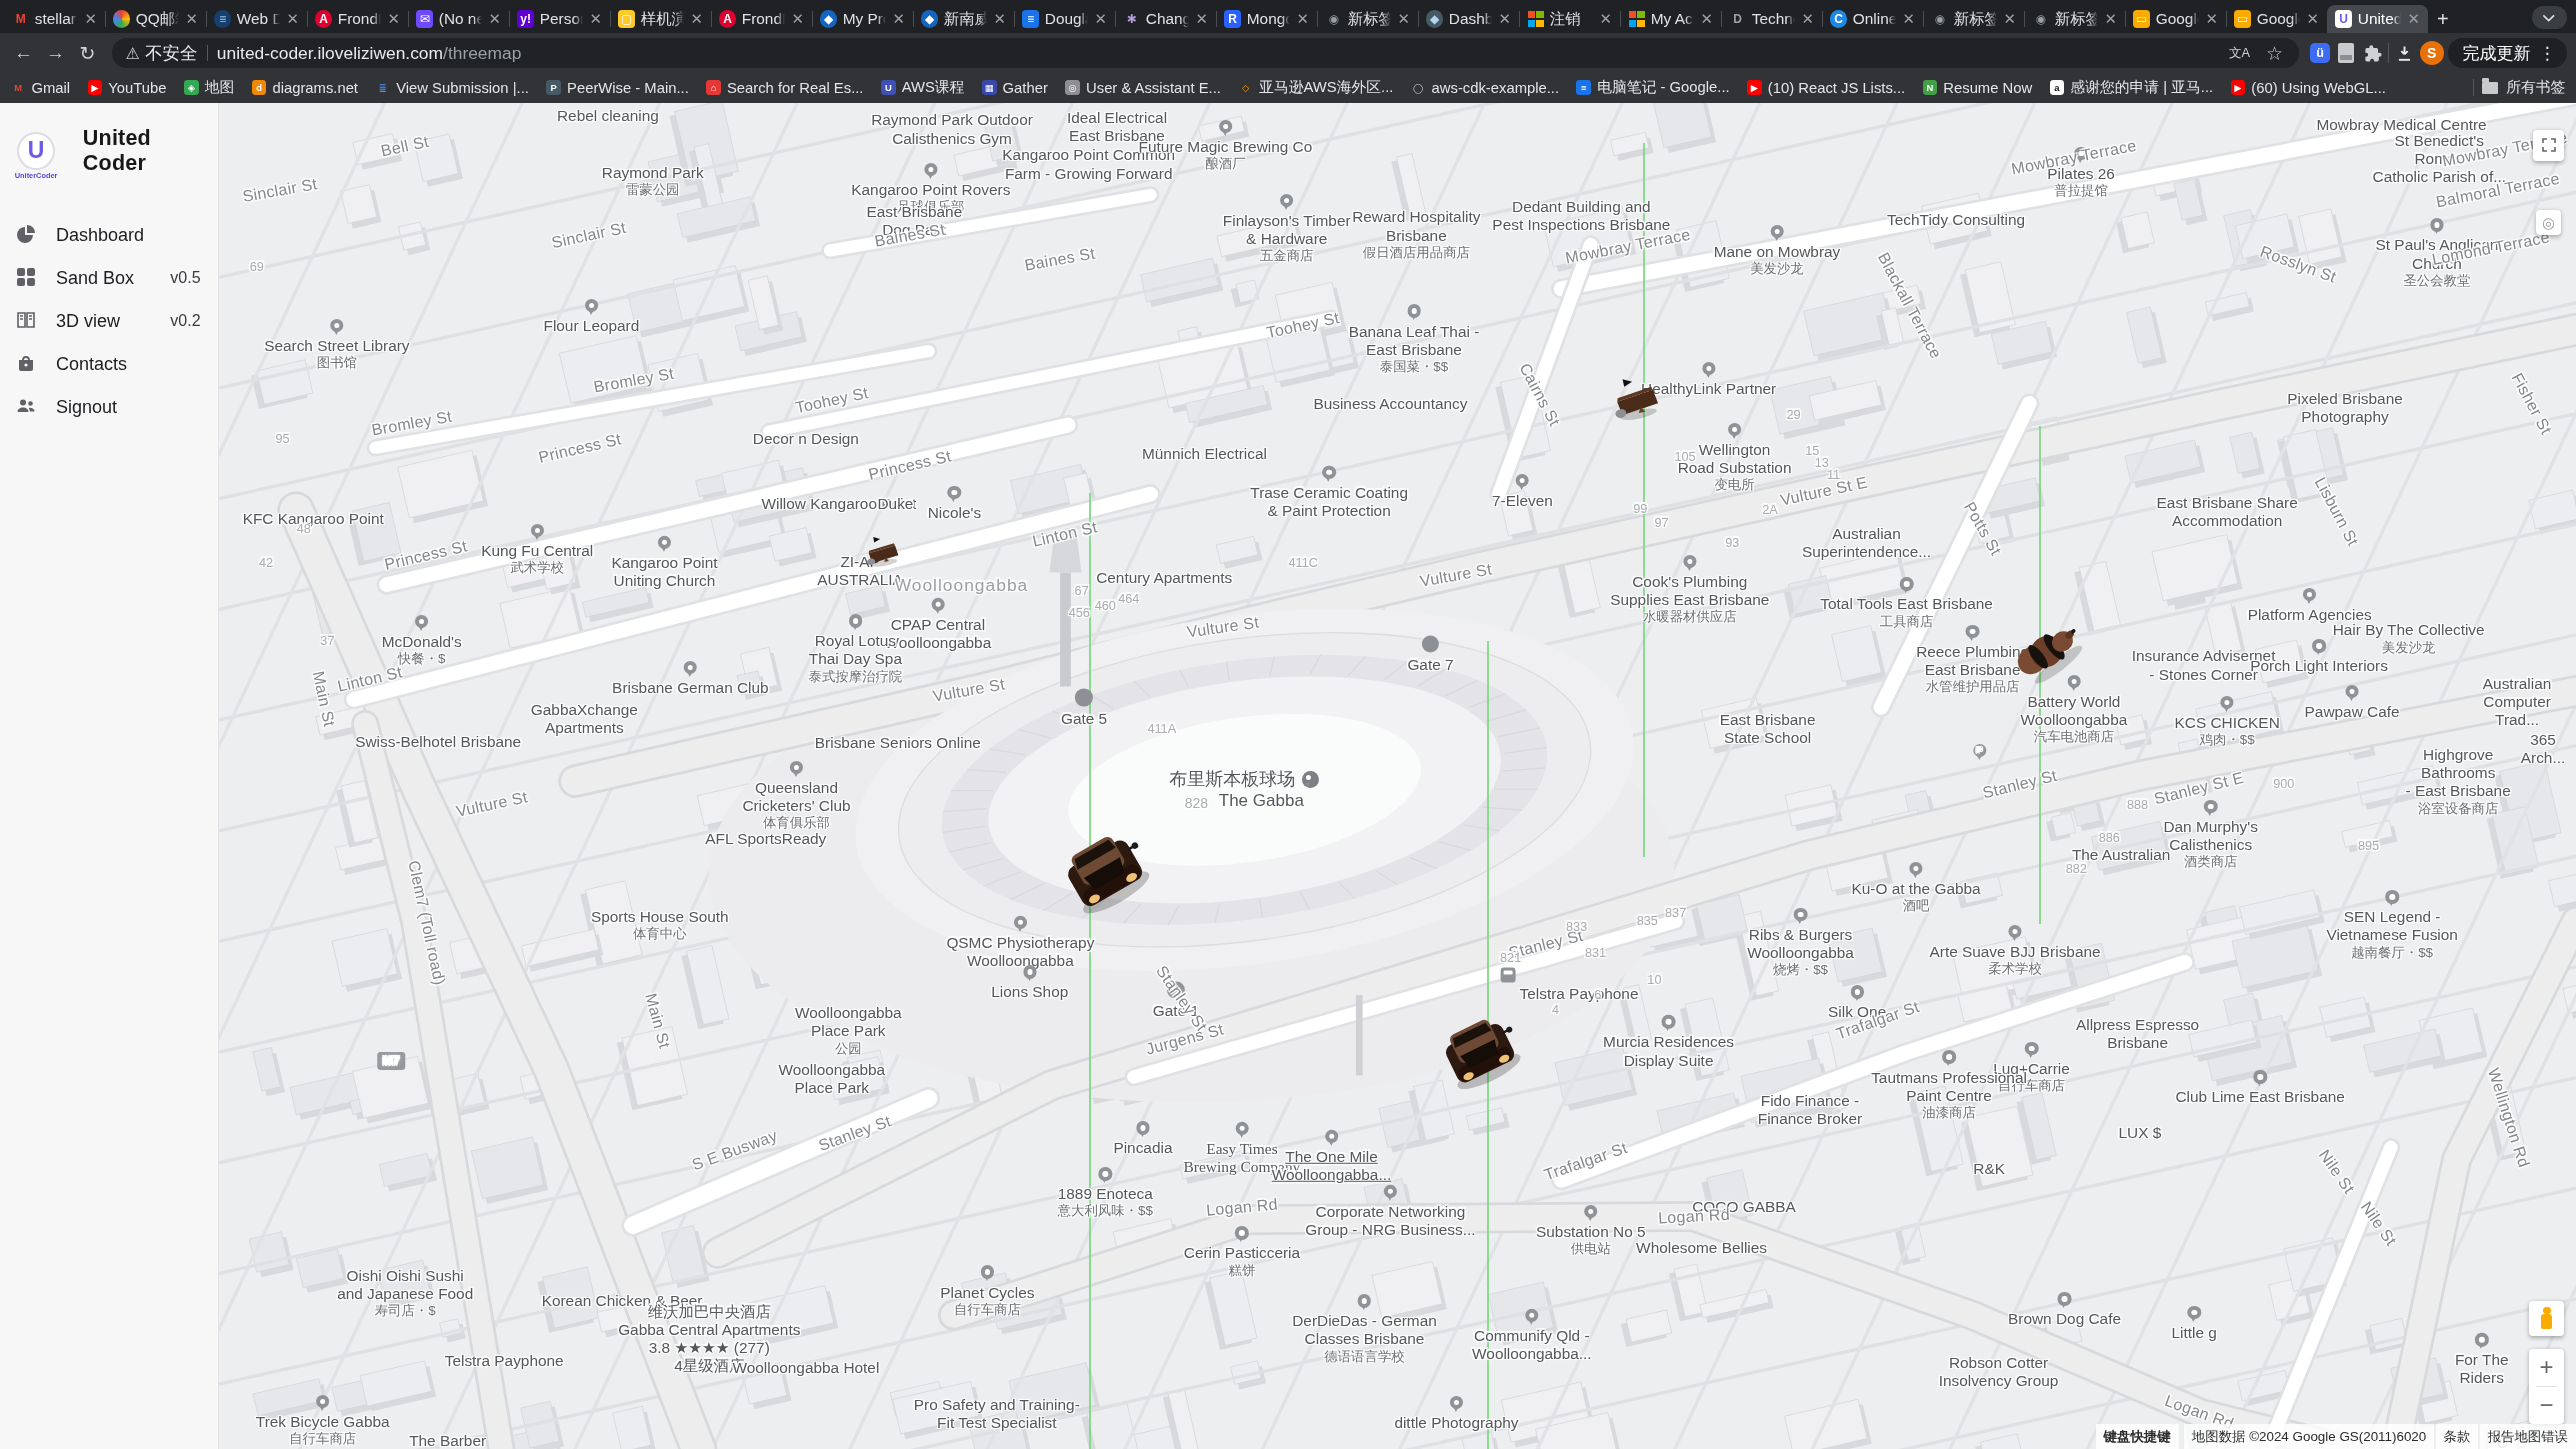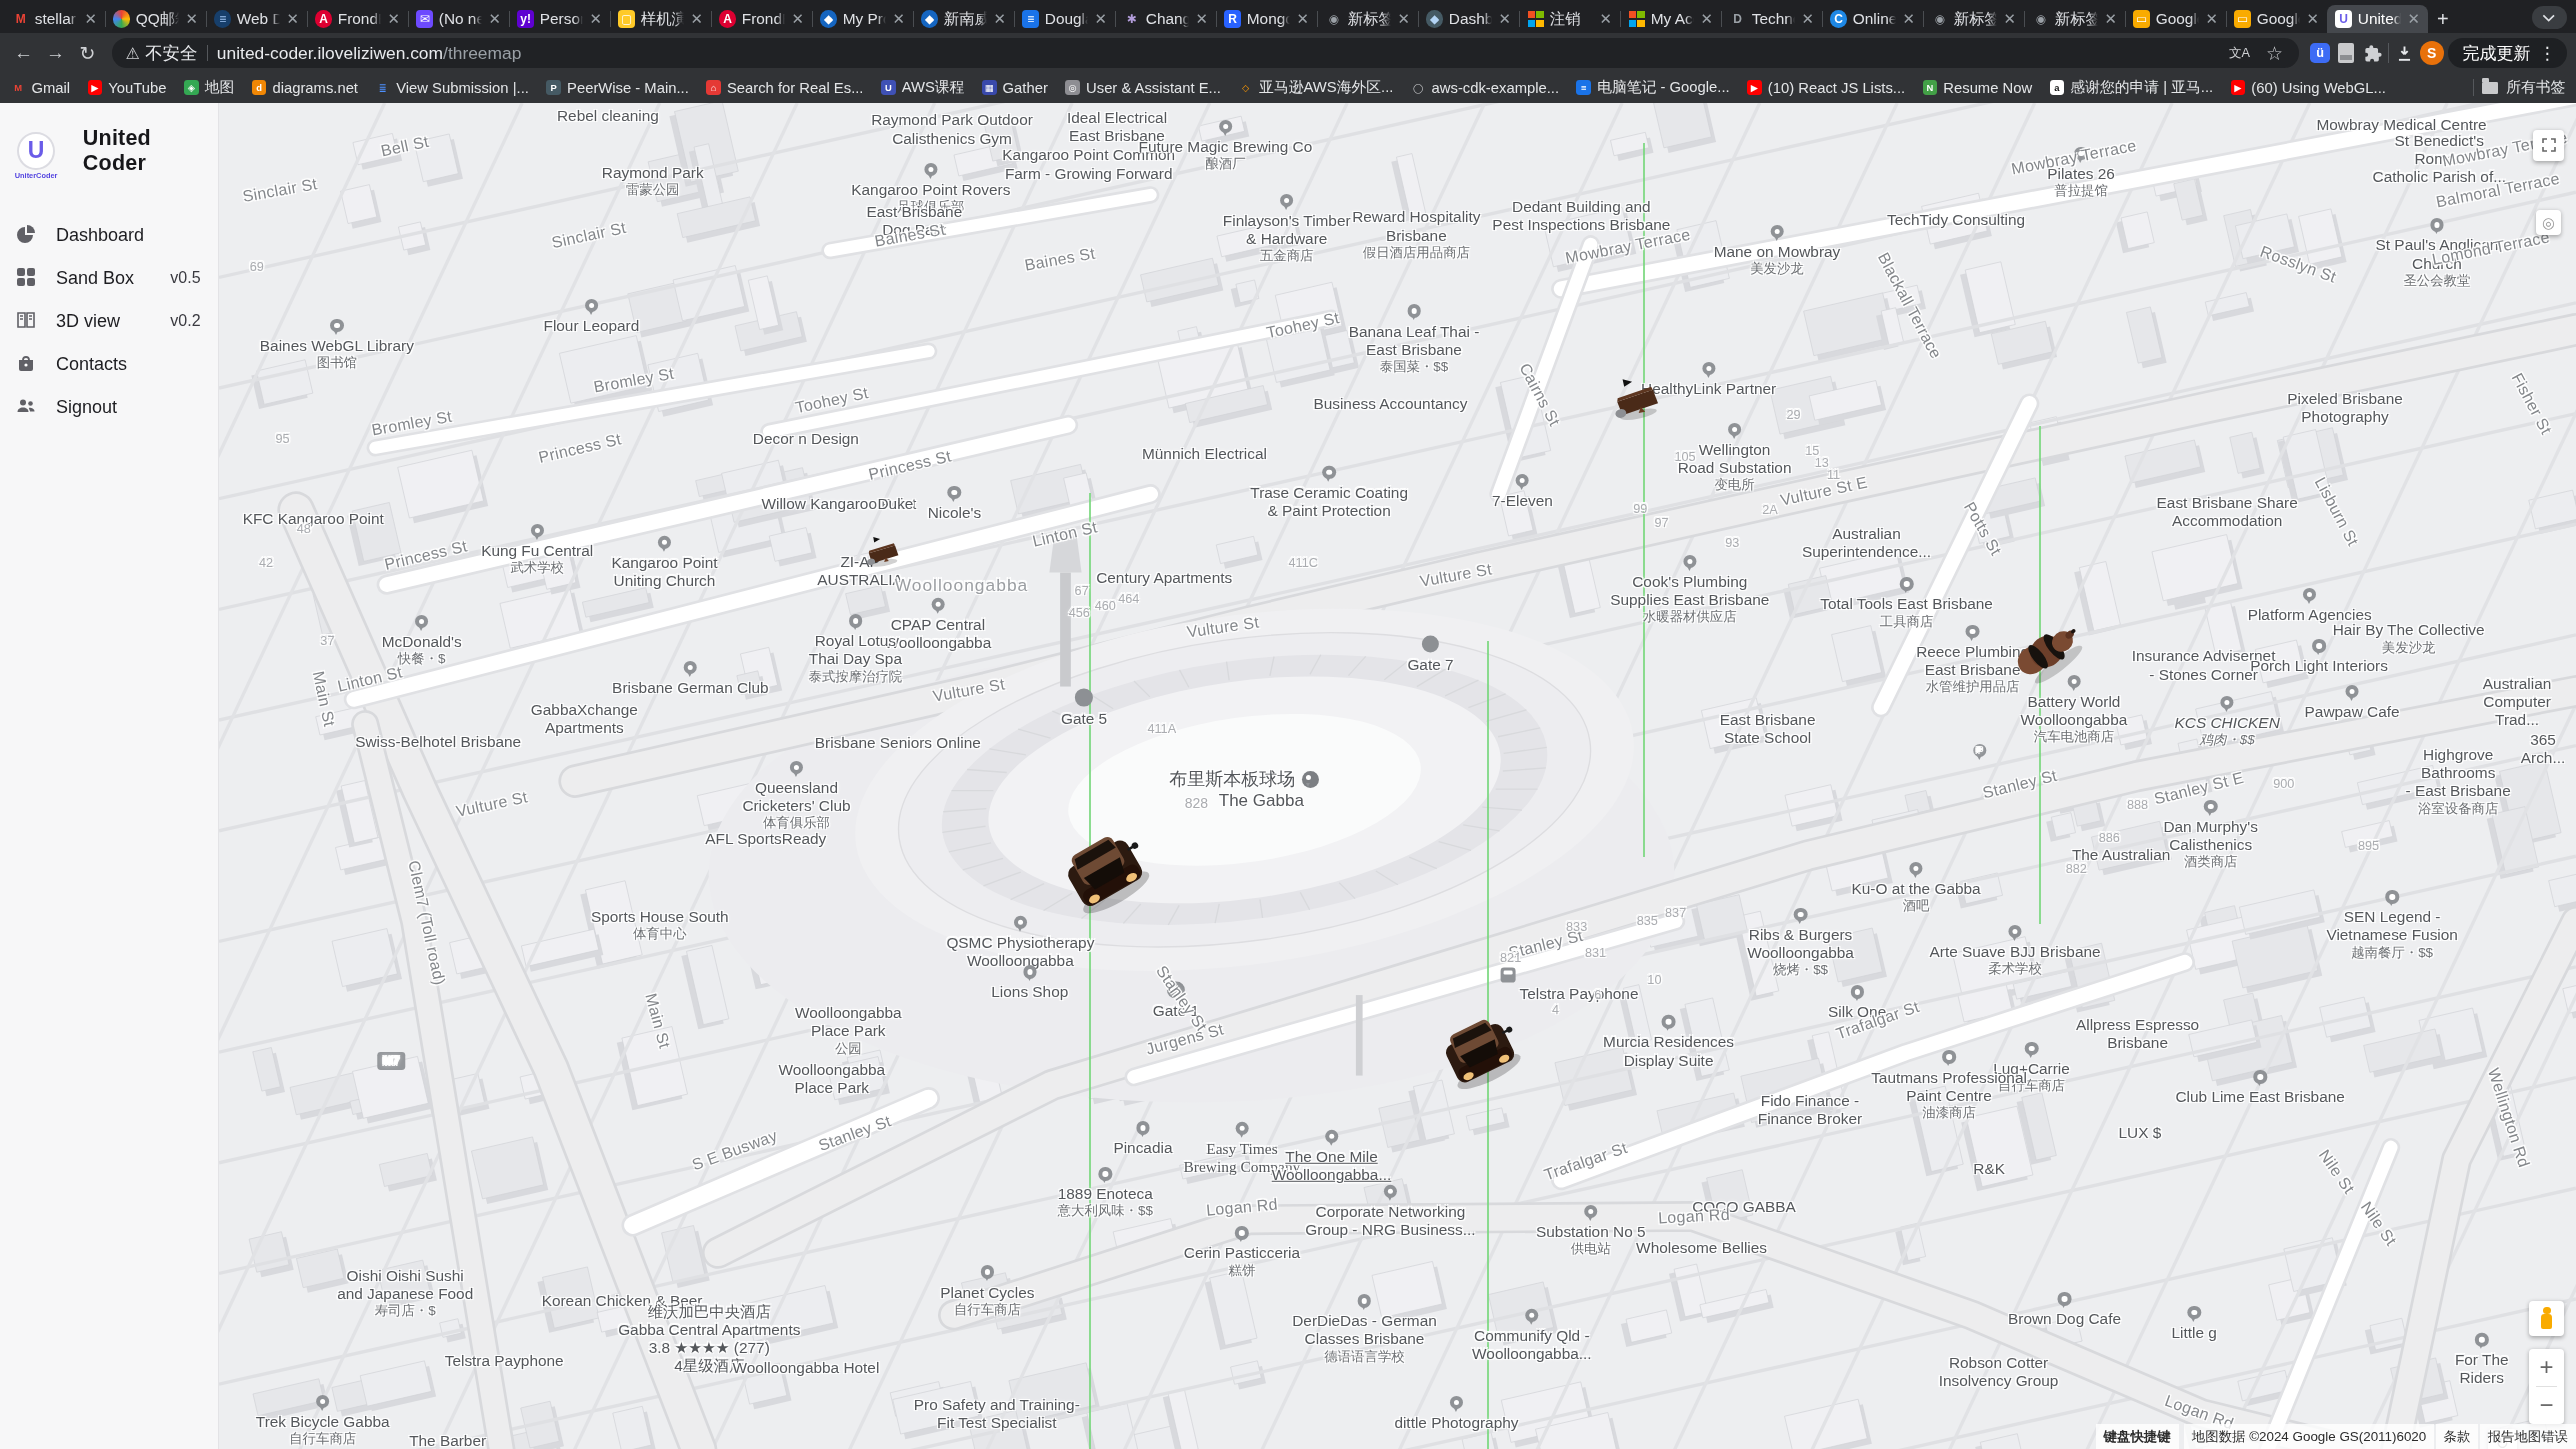--- a/index.html
+++ b/index.html
@@ -1459,21 +1459,21 @@
           <div class="lbl poi" style="left: 90.2%; top: 22.7%; transform: translate(-50%, -50%);"><span>Pixeled Brisbane
 Photography</span></div>
           <div class="lbl poi" style="left: 45.3%; top: 9.4%; transform: translate(-50%, -50%);"><div class="pin"></div><span>Finlayson's Timber
 &amp; Hardware</span><span class="zh">五金商店</span></div>
           <div class="lbl poi" style="left: 50.8%; top: 9.8%; transform: translate(-50%, -50%);"><span>Reward Hospitality
 Brisbane</span><span class="zh">假日酒店用品商店</span></div>
           <div class="lbl poi" style="left: 57.8%; top: 8.4%; transform: translate(-50%, -50%);"><span>Dedant Building and
 Pest Inspections Brisbane</span></div>
           <div class="lbl poi" style="left: 50.7%; top: 17.6%; transform: translate(-50%, -50%);"><div class="pin"></div><span>Banana Leaf Thai -
 East Brisbane</span><span class="zh">泰国菜・$$</span></div>
-          <div class="lbl poi" style="left: 5%; top: 18%; transform: translate(-50%, -50%);"><div class="pin"></div><span>Baines WebGL Library</span><span class="zh">图书馆</span></div>
+          <div class="lbl poi" style="left: 5%; top: 18%; transform: translate(-50%, -50%);"><div class="pin"></div><span>Search Street Library</span><span class="zh">图书馆</span></div>
           <div class="lbl poi" style="left: 15.8%; top: 15.9%; transform: translate(-50%, -50%);"><div class="pin"></div><span>Flour Leopard</span></div>
           <div class="lbl poi" style="left: 49.7%; top: 22.4%; transform: translate(-50%, -50%);"><span>Business Accountancy</span></div>
           <div class="lbl poi" style="left: 63.2%; top: 20.6%; transform: translate(-50%, -50%);"><div class="pin"></div><span>HealthyLink Partner</span></div>
           <div class="lbl poi" style="left: 64.3%; top: 26.4%; transform: translate(-50%, -50%);"><div class="pin"></div><span>Wellington
 Road Substation</span><span class="zh">变电所</span></div>
           <div class="lbl poi" style="left: 24.9%; top: 25%; transform: translate(-50%, -50%);"><span>Decor n Design</span></div>
           <div class="lbl poi" style="left: 41.3%; top: 26.1%; transform: translate(-50%, -50%); padding-left: 24px;"><span>Münnich Electrical</span></div>
           <div class="lbl poi" style="left: 47.1%; top: 29%; transform: translate(-50%, -50%);"><div class="pin"></div><span>Trase Ceramic Coating
 &amp; Paint Protection</span></div>
           <div class="lbl poi" style="left: 55.3%; top: 28.9%; transform: translate(-50%, -50%);"><div class="pin"></div><span>7-Eleven</span></div>
@@ -1503,21 +1503,21 @@
           <div class="lbl poi" style="left: 8.6%; top: 40%; transform: translate(-50%, -50%);"><div class="pin"></div><span>McDonald's</span><span class="zh">快餐・$</span></div>
           <div class="lbl poi" style="left: 74.4%; top: 41.4%; transform: translate(-50%, -50%);"><div class="pin"></div><span>Reece Plumbing
 East Brisbane</span><span class="zh">水管维护用品店</span></div>
           <div class="lbl poi" style="left: 84.2%; top: 41.8%; transform: translate(-50%, -50%);"><span>Insurance Advisernet
 - Stones Corner</span></div>
           <div class="lbl poi" style="left: 89.1%; top: 41.2%; transform: translate(-50%, -50%);"><div class="pin"></div><span>Porch Light Interiors</span></div>
           <div class="lbl poi" style="left: 92.9%; top: 39.8%; transform: translate(-50%, -50%);"><span>Hair By The Collective</span><span class="zh">美发沙龙</span></div>
           <div class="lbl poi" style="left: 20%; top: 42.8%; transform: translate(-50%, -50%);"><div class="pin"></div><span>Brisbane German Club</span></div>
           <div class="lbl poi" style="left: 78.7%; top: 45.1%; transform: translate(-50%, -50%);"><div class="pin"></div><span>Battery World
 Woolloongabba</span><span class="zh">汽车电池商店</span></div>
-          <div class="lbl poi" style="left: 85.2%; top: 46%; transform: translate(-50%, -50%); font-style: italic;"><div class="pin"></div><span>KCS CHICKEN</span><span class="zh">鸡肉・$$</span></div>
+          <div class="lbl poi" style="left: 85.2%; top: 46%; transform: translate(-50%, -50%);"><div class="pin"></div><span>KCS CHICKEN</span><span class="zh">鸡肉・$$</span></div>
           <div class="lbl poi" style="left: 90.5%; top: 44.6%; transform: translate(-50%, -50%);"><div class="pin"></div><span>Pawpaw Cafe</span></div>
           <div class="lbl poi" style="left: 98.6%; top: 48%; transform: translate(-50%, -50%);"><span>365 Arch...</span></div>
           <div class="lbl poi" style="left: 97.5%; top: 44.5%; transform: translate(-50%, -50%);"><span>Australian
 Computer Trad...</span></div>
           <div class="lbl poi" style="left: 15.5%; top: 45.8%; transform: translate(-50%, -50%);"><span>GabbaXchange
 Apartments</span></div>
           <div class="lbl poi" style="left: 9.3%; top: 47.5%; transform: translate(-50%, -50%);"><span>Swiss-Belhotel Brisbane</span></div>
           <div class="lbl poi" style="left: 65.7%; top: 46.5%; transform: translate(-50%, -50%);"><span>East Brisbane
 State School</span></div>
           <div class="lbl poi" style="left: 28.8%; top: 47.6%; transform: translate(-50%, -50%);"><span>Brisbane Seniors Online</span></div>

